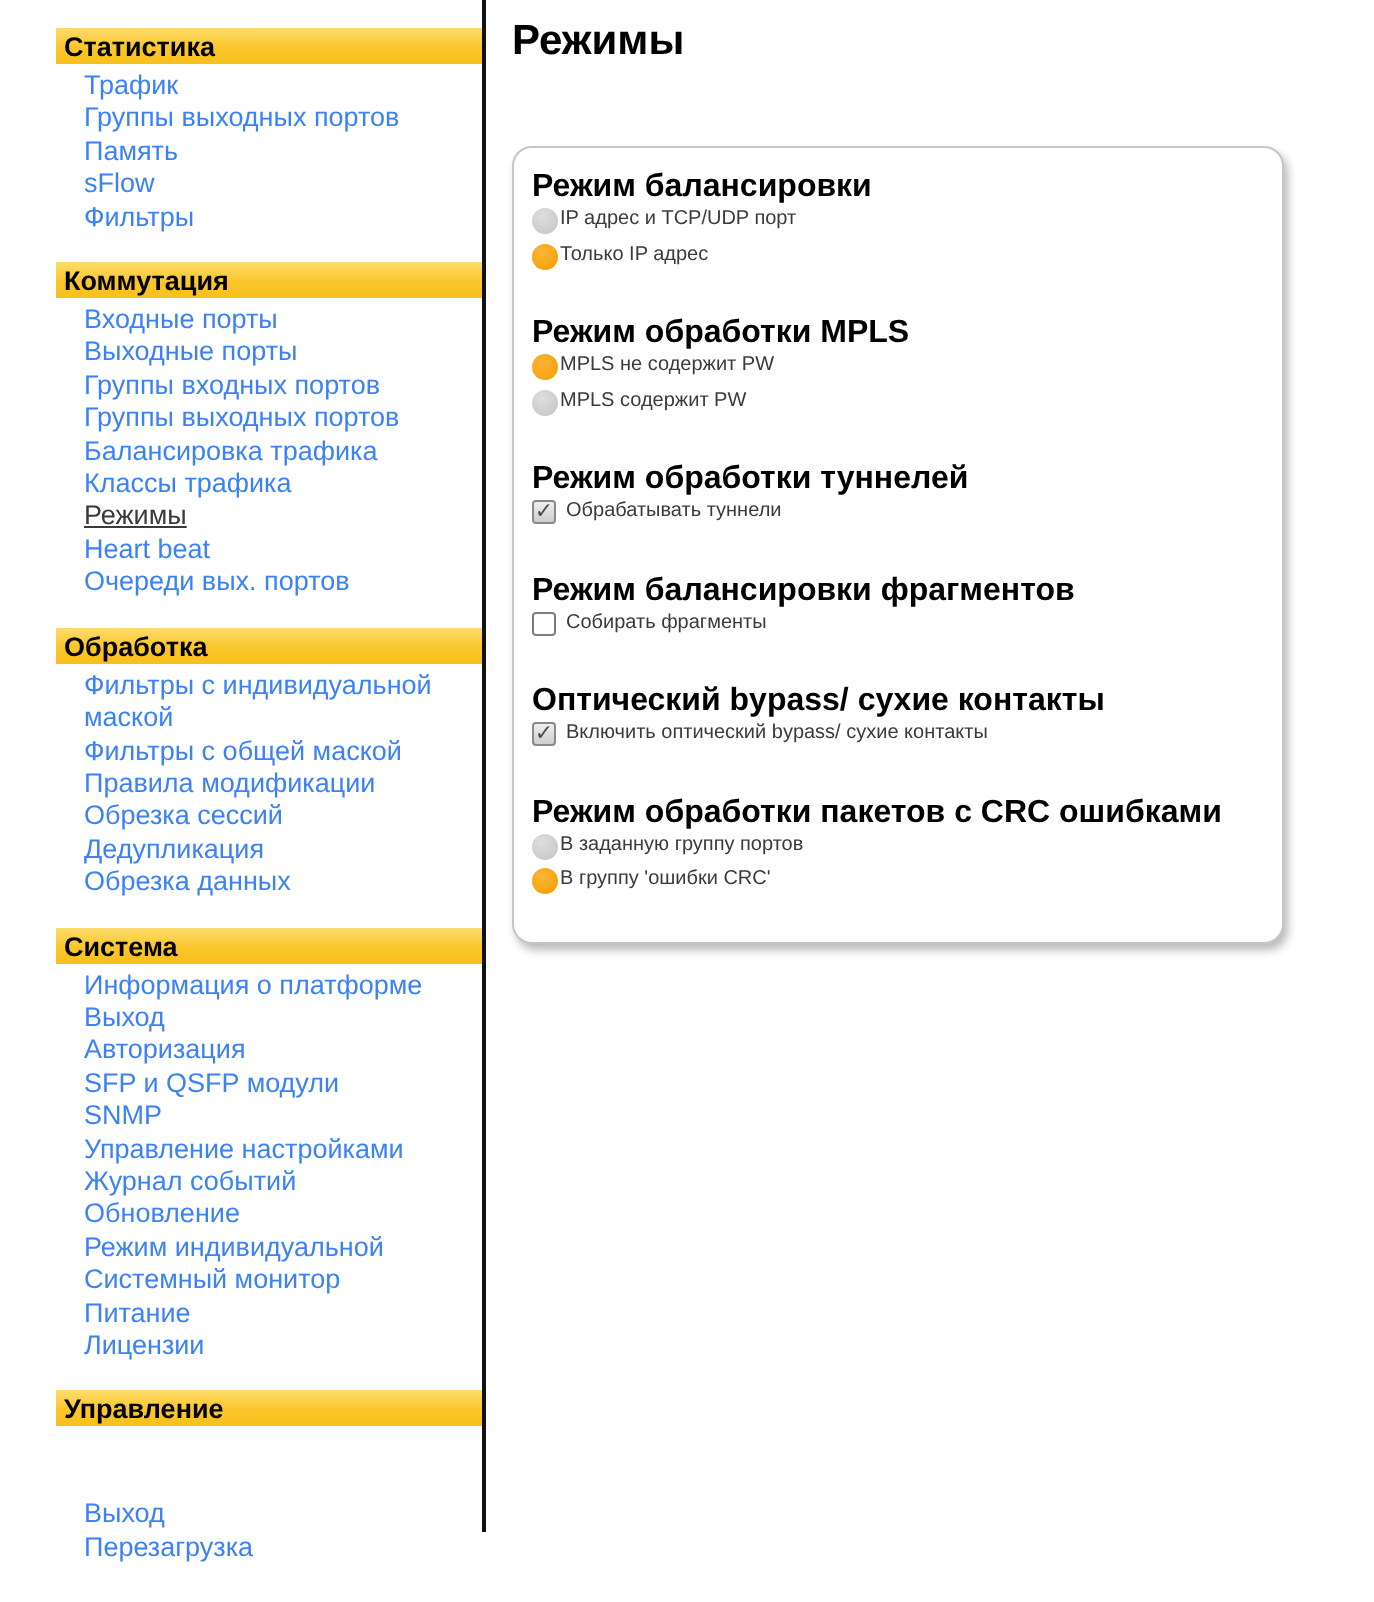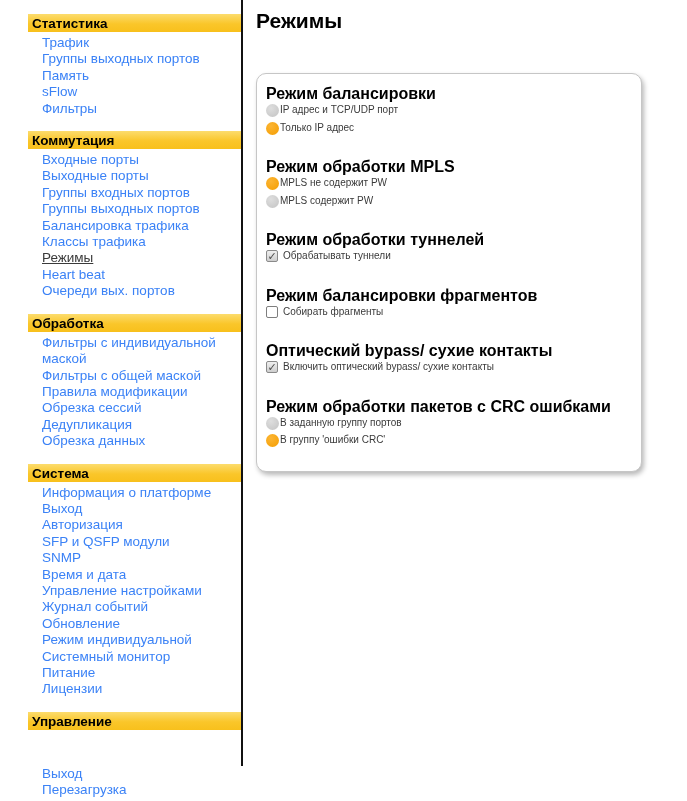--- a/index.html
+++ b/index.html
@@ -101,21 +101,20 @@
   </div>
 
   <div class="nav-section">
     <div class="nav-header">Система</div>
     <div class="nav-items">
       <div class="nav-item">Информация о платформе</div>
       <div class="nav-item">Выход</div>
       <div class="nav-item">Авторизация</div>
       <div class="nav-item">SFP и QSFP модули</div>
       <div class="nav-item">SNMP</div>
-      <div class="nav-item">Время и дата</div>
       <div class="nav-item">Управление настройками</div>
       <div class="nav-item">Журнал событий</div>
       <div class="nav-item">Обновление</div>
       <div class="nav-item">Режим индивидуальной</div>
       <div class="nav-item">Системный монитор</div>
       <div class="nav-item">Питание</div>
       <div class="nav-item">Лицензии</div>
     </div>
   </div>
 

